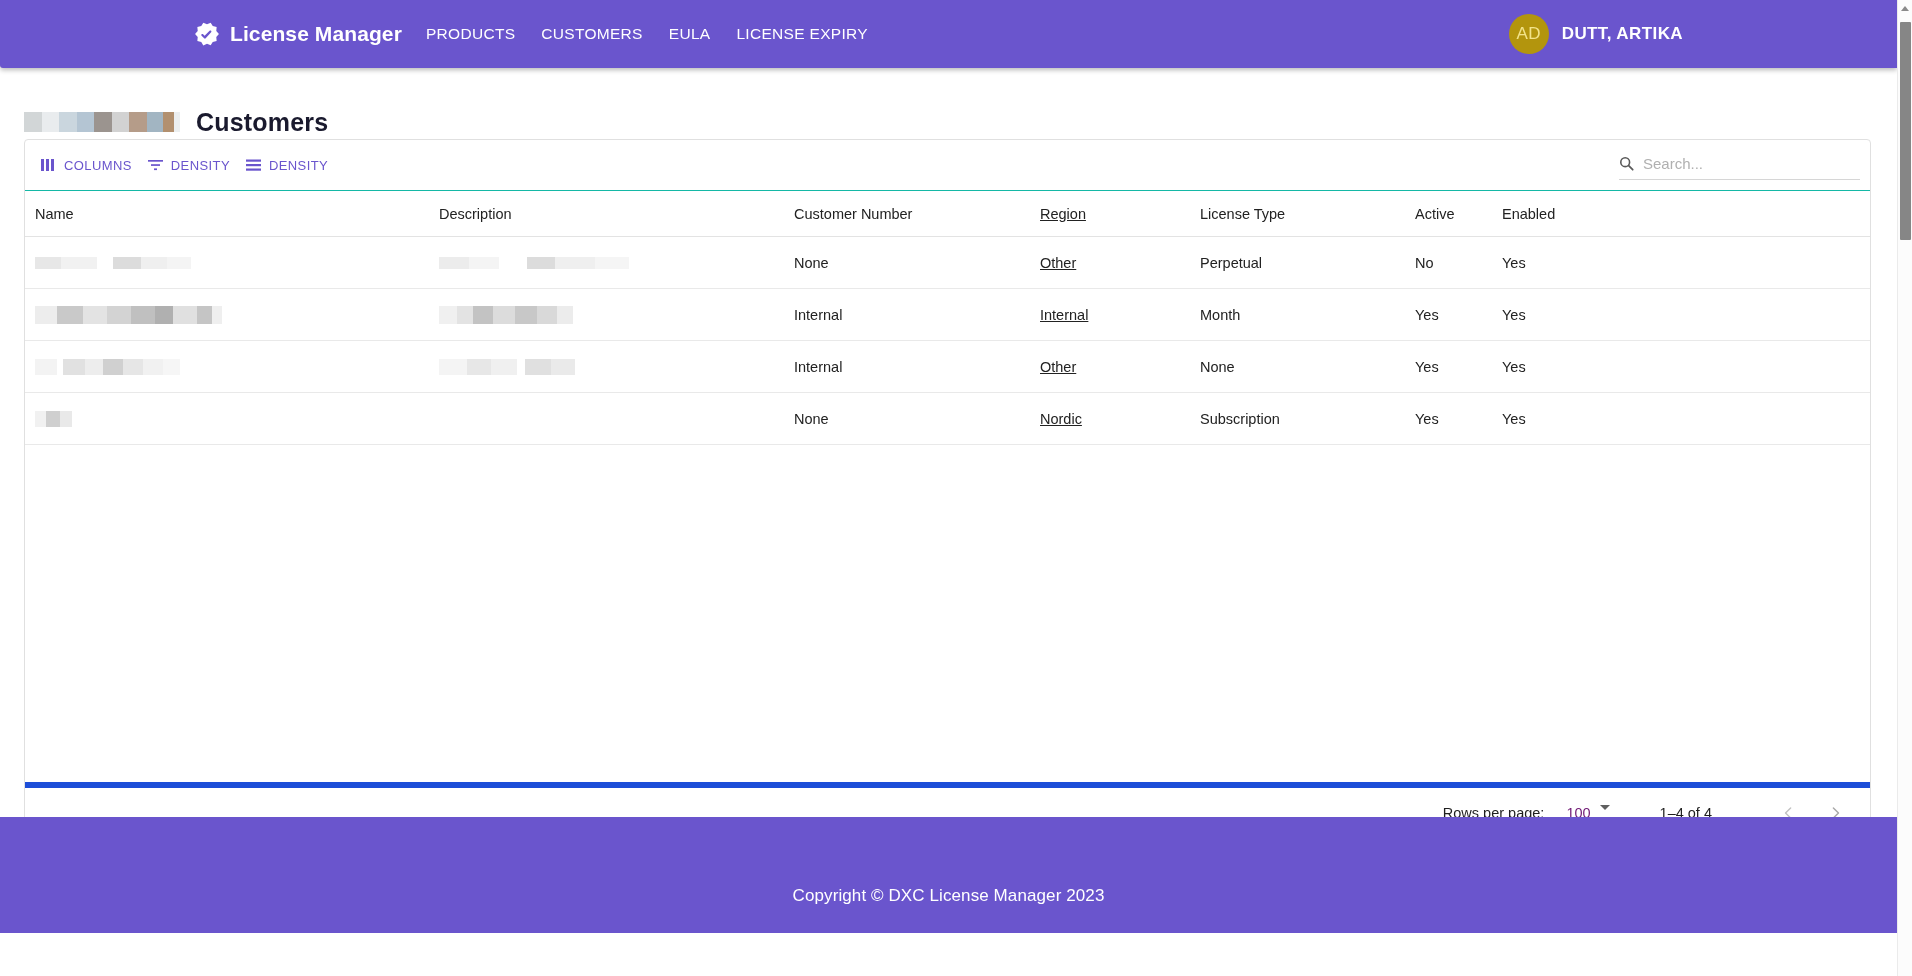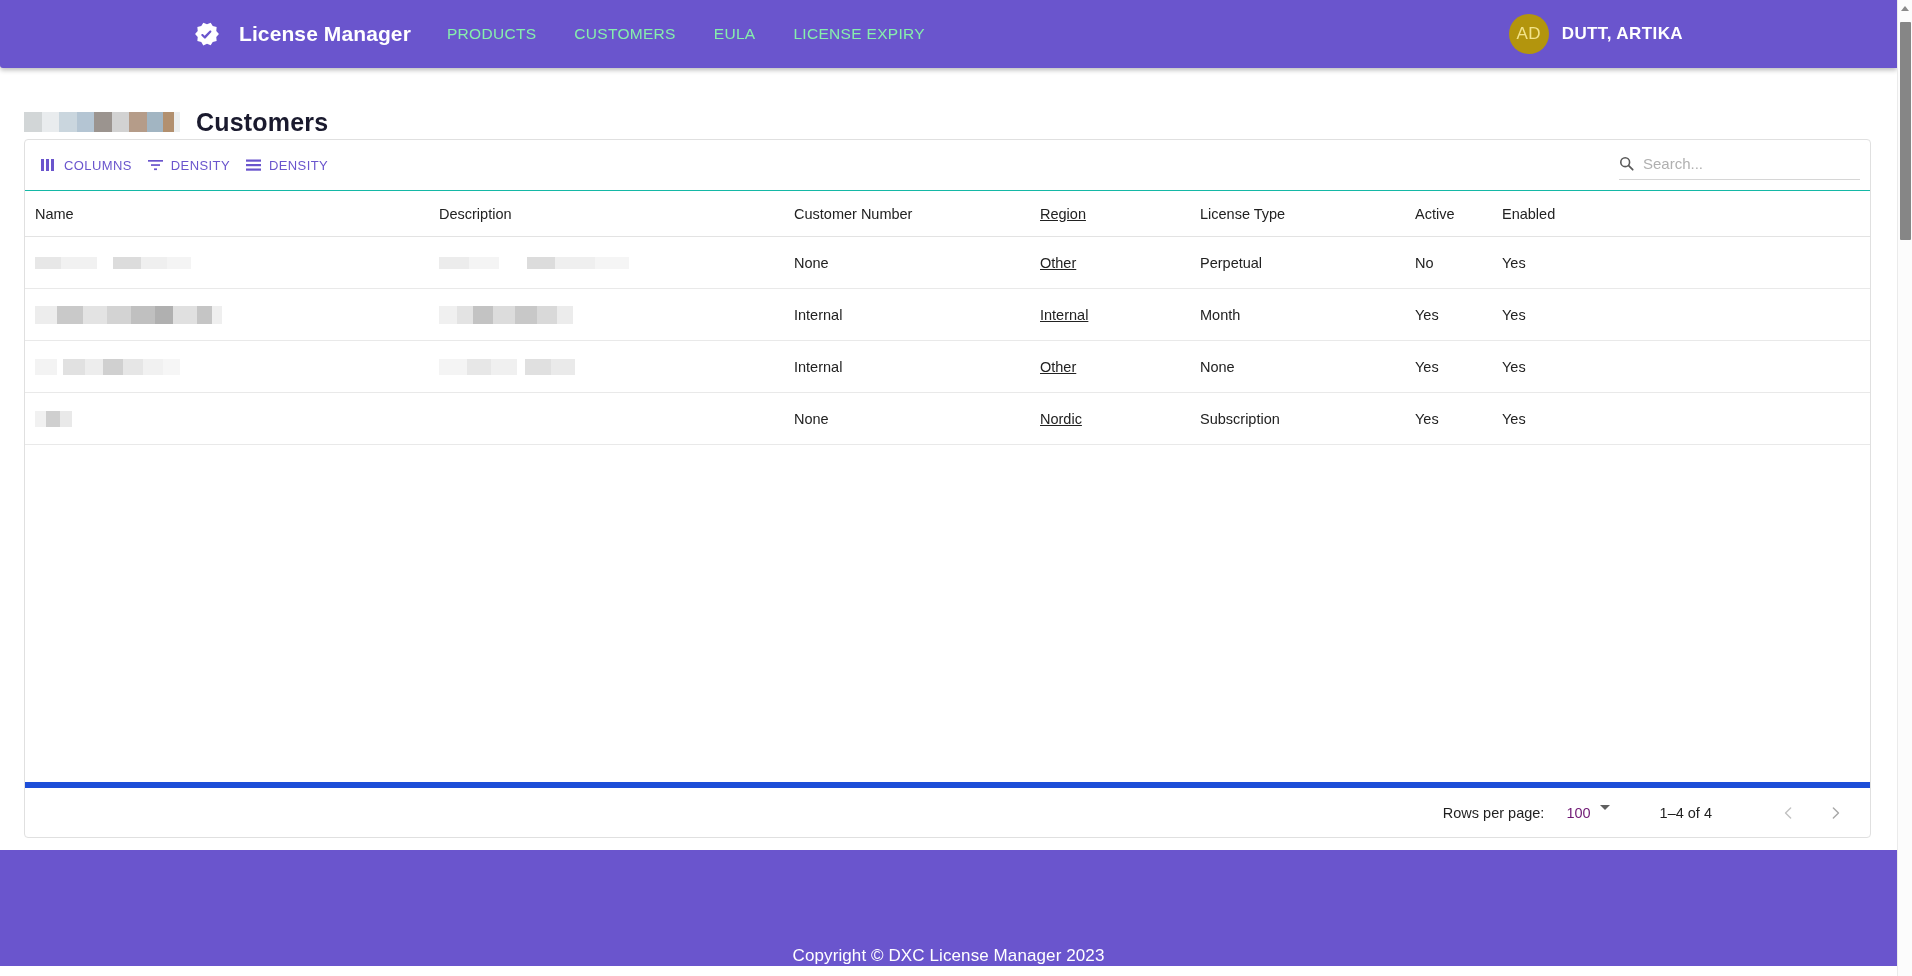--- a/index.html
+++ b/index.html
@@ -30,44 +30,43 @@
     border-bottom-left-radius: 3px;
     box-shadow: 0 2px 5px rgba(0,0,0,0.28);
     display: flex;
     align-items: center;
     z-index: 5;
   }
   .brand {
     display: flex;
     align-items: center;
     margin-left: 194px;
-    gap: 19px;
+    gap: 10px;
   }
   .brand-icon { width: 26px; height: 26px; display:block; }
   .brand-title {
     color: #ffffff;
     font-size: 21px;
     font-weight: bold;
     letter-spacing: 0.1px;
     white-space: nowrap;
   }
   .navlinks {
     display: flex;
     align-items: center;
     margin-left: 24px;
     gap: 26px;
   }
   .navlink {
-    color: #86efac;
+    color: #ffffff;
     font-size: 15.5px;
     letter-spacing: 0.3px;
     text-decoration: none;
     white-space: nowrap;
     cursor: pointer;
-    margin-left: 12px;
   }
   .user-block {
     position: absolute;
     right: 214px;
     top: 0;
     height: 68px;
     display: flex;
     align-items: center;
     gap: 13px;
     cursor: pointer;
@@ -256,26 +255,26 @@
     border: none; background: transparent;
     display: flex; align-items: center; justify-content: center;
     cursor: pointer;
     border-radius: 50%;
   }
   .pg-btn svg { display: block; }
 
   
   .site-footer {
     position: absolute;
-    left: 0; top: 850px;
+    left: 0; top: 817px;
     width: 1897px;
     height: 116px;
     background: #6a55cd;
     display: flex;
-    align-items: flex-end;
+    align-items: center;
     justify-content: center;
     padding-top: 42px;
   }
   .site-footer span {
     color: #ffffff;
     font-size: 17px;
     letter-spacing: 0.1px;
   }
 
   

